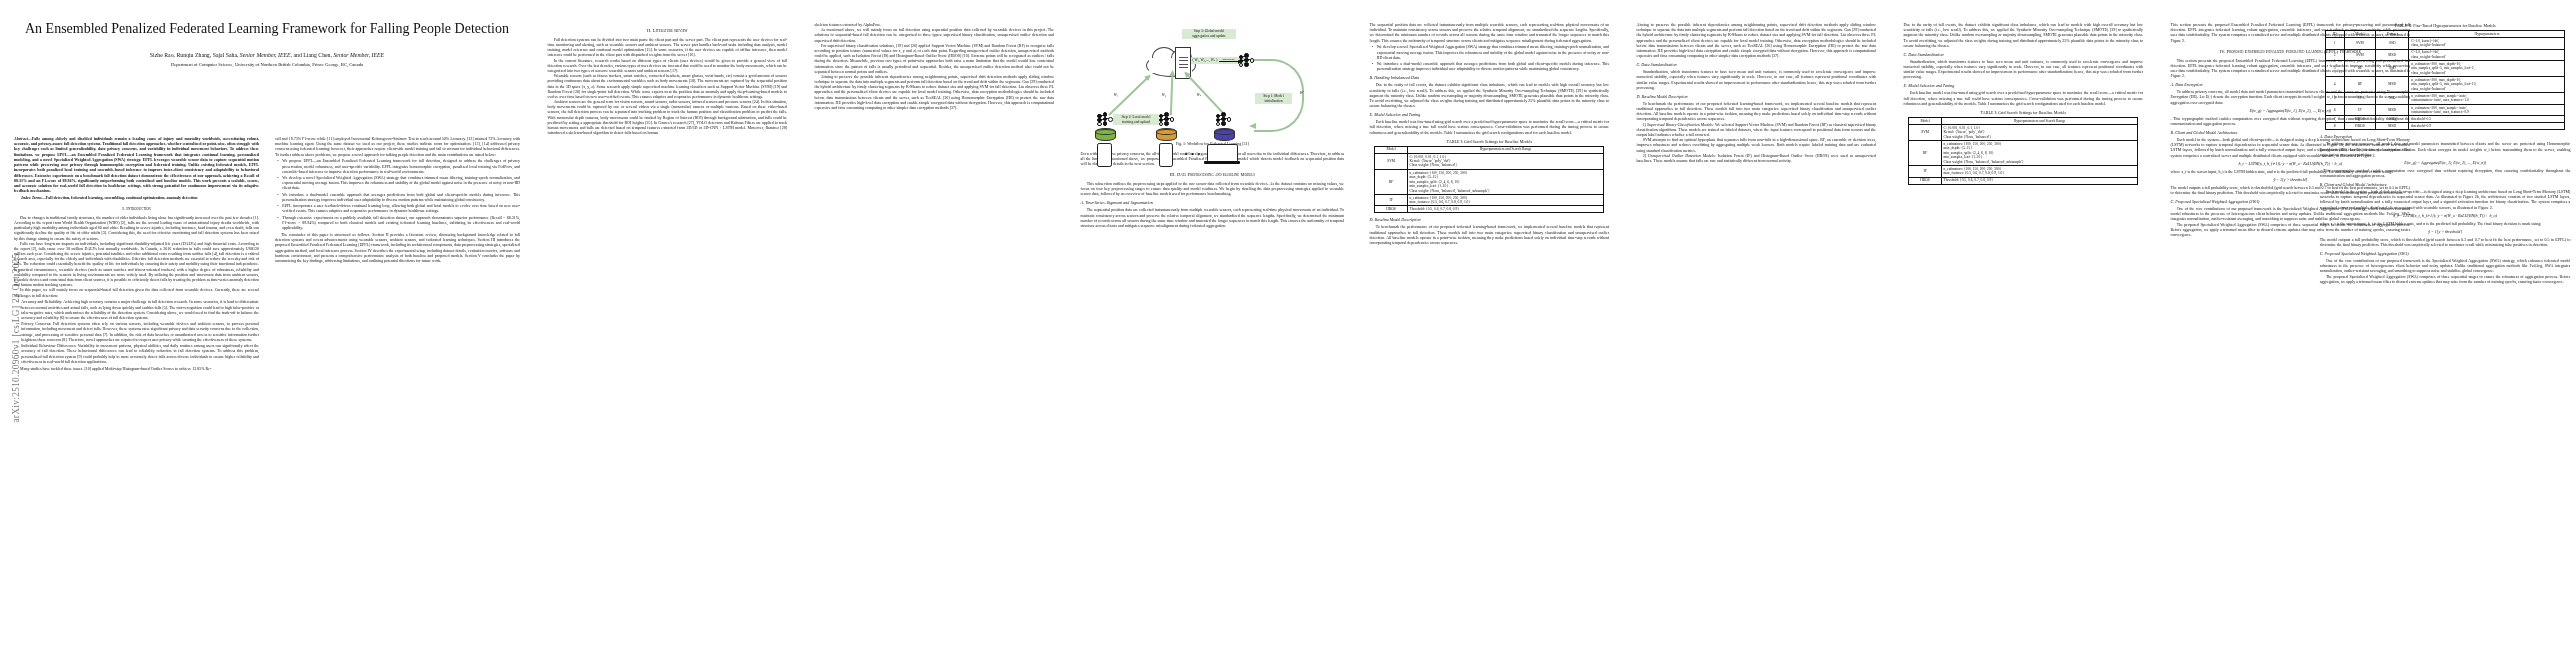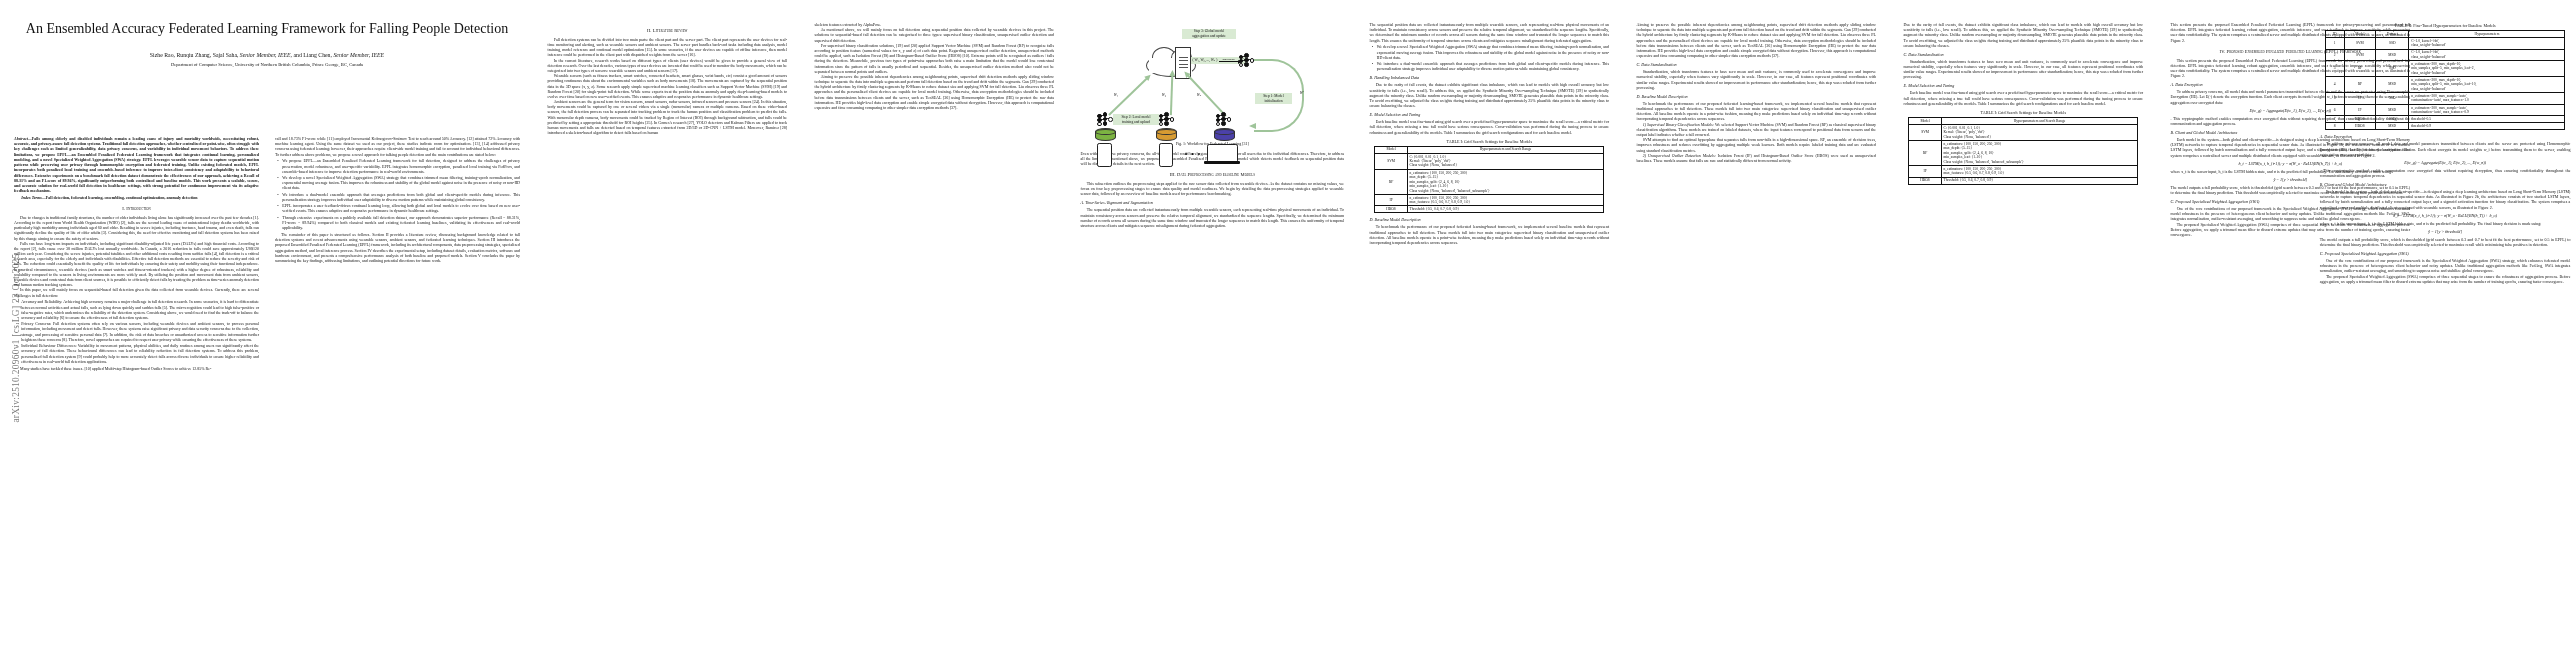--- a/index.html
+++ b/index.html
@@ -116,21 +116,21 @@
 </head>
 <body>
 
 <div id="sheet">
 
   <div class="arxiv-stamp">arXiv:2510.20960v1  [cs.LG]  23 Oct 2025</div>
 
   <div class="pagecol wide" style="left:0;">
 
     <div class="titleblock">
-      <div class="ptitle">An Ensembled Accuracy Federated Learning Framework for Falling People Detection</div>
+      <div class="ptitle">An Ensembled Penalized Federated Learning Framework for Falling People Detection</div>
       <div class="authors">
         <span>Sizhe Rao, Runqiu Zhang, Sajal Saha, </span><em>Senior Member, IEEE</em><span>, and Liang Chen, </span><em>Senior Member, IEEE</em>
       </div>
       <div class="affil">Department of Computer Science, University of Northern British Columbia, Prince George, BC, Canada</div>
     </div>
 
     <div class="twocol">
 
       <div class="halfcol l">
         <div class="abstract">

